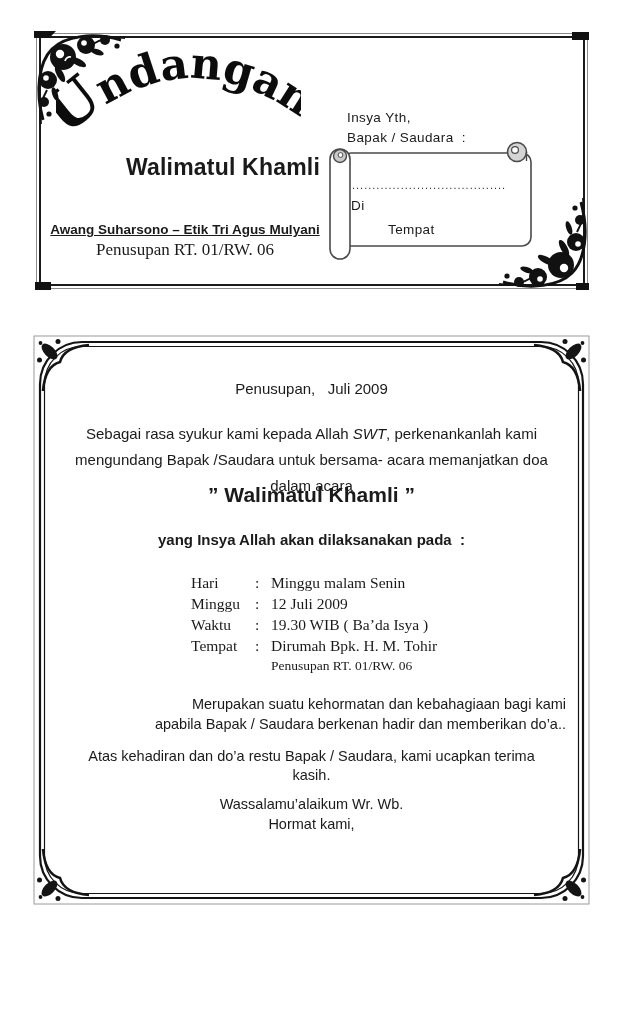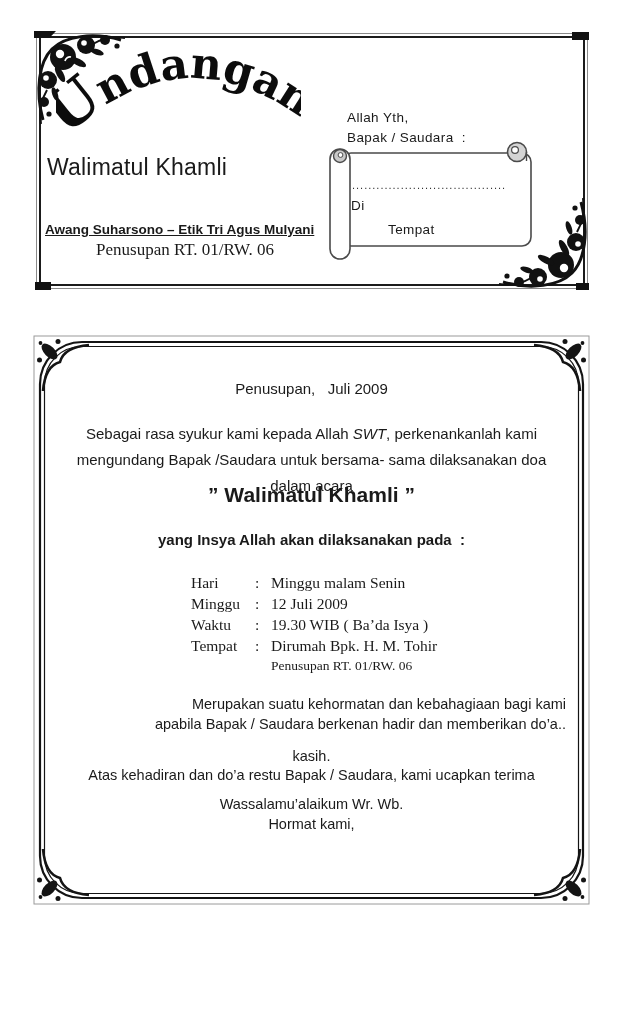--- a/index.html
+++ b/index.html
@@ -19,25 +19,25 @@
   .cmark.bl { left:-1px; bottom:-1px; width:16px; height:8px; }
   .cmark.br { right:-1px; bottom:-1px; width:13px; height:7px; }
 
   .rose { position:absolute; width:100px; height:104px; }
   .rose.tl { left:-3px; top:-3px; }
   .rose.br { right:-3px; bottom:-3px; transform:rotate(180deg); }
 
   .title-arc { position:absolute; left:20px; top:16px; width:245px; height:102px; }
 
   .cover-subtitle {
-    position:absolute; left:11px; top:121px; width:280px; text-align:left;
-    font-size:23px; font-weight:normal; letter-spacing:0.2px;
+    position:absolute; left:4px; top:121px; width:280px; text-align:right;
+    font-size:23px; font-weight:bold; letter-spacing:0.2px;
   }
   .hosts {
-    position:absolute; left:9px; top:189px; width:280px; text-align:left;
+    position:absolute; left:9px; top:189px; width:280px; text-align:center;
     font-size:13.5px; font-weight:bold; text-decoration:underline;
   }
   .hosts-address {
     position:absolute; left:9px; top:207px; width:280px; text-align:center;
     font-family:"Liberation Serif", serif; font-size:17px;
   }
 
   .recipient { position:absolute; left:311px; top:75px; font-size:13.5px; line-height:20px; letter-spacing:0.4px; }
   .scroll-svg { position:absolute; left:292px; top:108px; width:206px; height:122px; }
   .scroll-dots {
@@ -146,21 +146,21 @@
           <tspan font-size="58">U</tspan><tspan>ndangan</tspan>
         </textPath>
       </text>
     </svg>
 
     <div class="cover-subtitle">Walimatul Khamli</div>
     <div class="hosts">Awang Suharsono – Etik Tri Agus Mulyani</div>
     <div class="hosts-address">Penusupan RT. 01/RW. 06</div>
 
     <div class="recipient">
-      <div>Allah Yth,</div>
+      <div>Insya Yth,</div>
       <div>Bapak / Saudara&nbsp; :</div>
     </div>
 
     <svg class="scroll-svg" viewBox="0 0 206 122">
       <rect x="14" y="12" width="189" height="93" rx="9" fill="#fff" stroke="#4a4a4a" stroke-width="1.6"></rect>
       <rect x="2" y="8" width="20" height="110" rx="10" fill="#fff" stroke="#4a4a4a" stroke-width="1.6"></rect>
       <circle cx="12" cy="15" r="6.5" fill="#c9c9c9" stroke="#4a4a4a" stroke-width="1.4"></circle>
       <circle cx="12.5" cy="14" r="2.4" fill="#fff" stroke="#4a4a4a" stroke-width="1"></circle>
       <circle cx="189" cy="11" r="9.5" fill="#d4d4d4" stroke="#4a4a4a" stroke-width="1.6"></circle>
       <circle cx="187" cy="9" r="3.4" fill="#fff" stroke="#4a4a4a" stroke-width="1.2"></circle>
@@ -204,21 +204,21 @@
         <circle cx="6.5" cy="25" r="2.5" fill="#141414"></circle>
         <circle cx="25" cy="6.5" r="2.5" fill="#141414"></circle>
         <circle cx="7.5" cy="8" r="1.9" fill="#141414"></circle>
       </g>
     </svg>
 
     <div class="dateline">Penusupan,&nbsp;&nbsp; Juli 2009</div>
 
     <div class="opening">
       <div><span>Sebagai rasa syukur kami kepada Allah </span><span class="it">SWT</span><span>, perkenankanlah kami</span></div>
-      <div>mengundang Bapak /Saudara untuk bersama- sama dilaksanakan doa</div>
+      <div>mengundang Bapak /Saudara untuk bersama- acara memanjatkan doa</div>
       <div>dalam acara</div>
     </div>
 
     <div class="event-title">” Walimatul Khamli ”</div>
     <div class="schedule-intro">yang Insya Allah akan dilaksanakan pada&nbsp; :</div>
 
     <div class="details">
       <div class="detail-row">
         <span class="detail-label">Hari</span>
         <span class="detail-colon">:</span>
@@ -241,20 +241,20 @@
       </div>
       <div class="venue-address">Penusupan RT. 01/RW. 06</div>
     </div>
 
     <div class="closing-1">
       <div>Merupakan suatu kehormatan dan kebahagiaan bagi kami</div>
       <div>apabila Bapak / Saudara berkenan hadir dan memberikan do’a..</div>
     </div>
 
     <div class="closing-2">
+      <div>Atas kehadiran dan do’a restu Bapak / Saudara, kami ucapkan terima</div>
       <div>kasih.</div>
-      <div>Atas kehadiran dan do’a restu Bapak / Saudara, kami ucapkan terima</div>
       <div class="salam">Wassalamu’alaikum Wr. Wb.</div>
     </div>
 
     <div class="signoff">Hormat kami,</div>
   </div>
 </div>
 
 </body></html>

